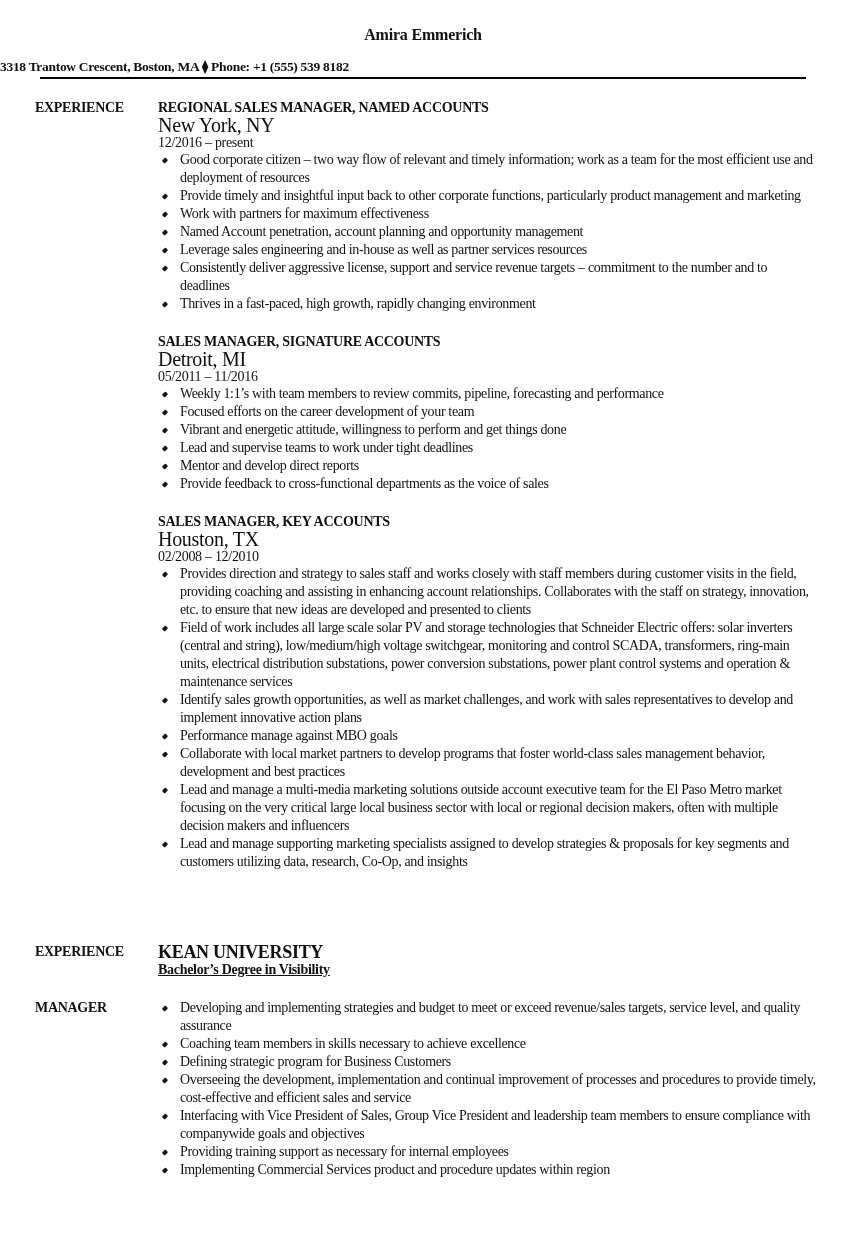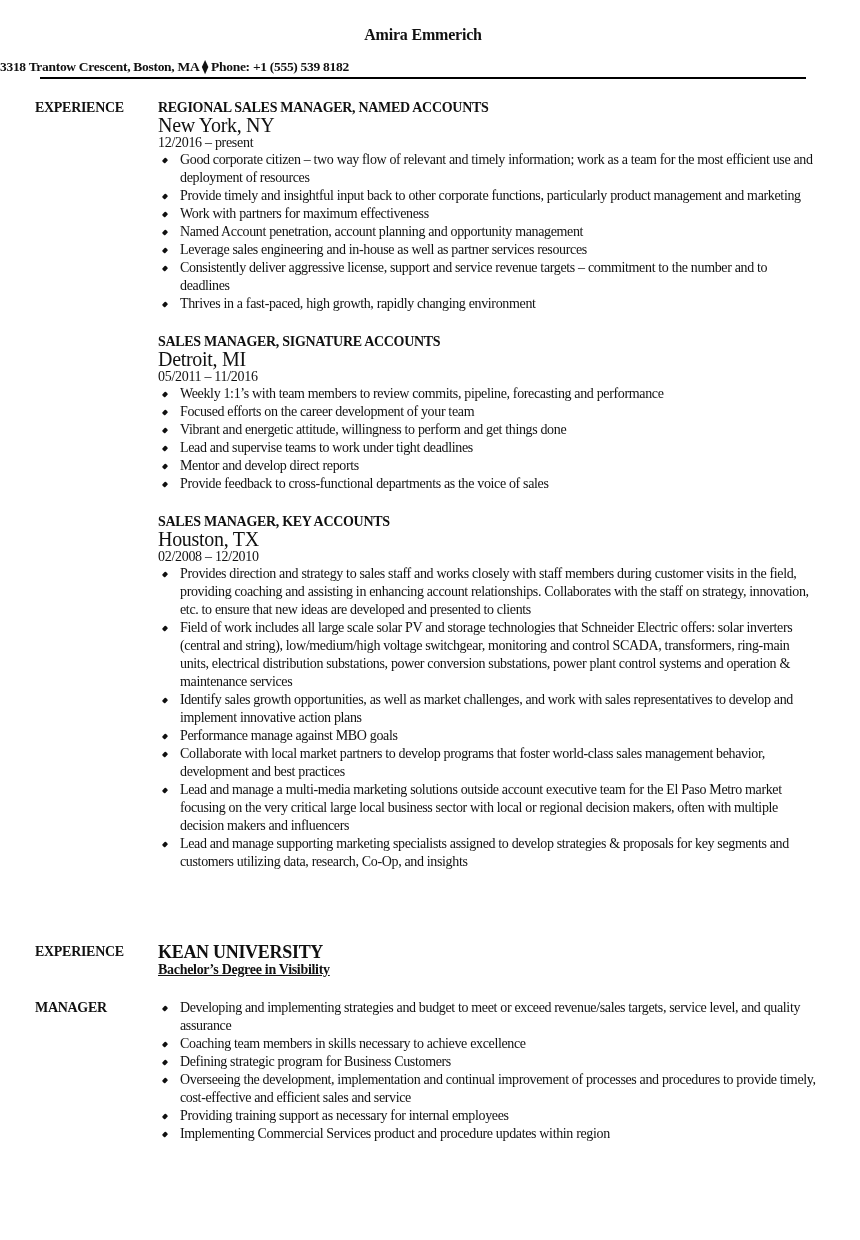--- a/index.html
+++ b/index.html
@@ -112,18 +112,19 @@
   </div>
 
   <div class="section" style="top:999px;">
     <div class="section-label">MANAGER</div>
     <div class="content">
       <ul class="bullets">
         <li><span class="dot"></span><span>Developing and implementing strategies and budget to meet or exceed revenue/sales targets, service level, and quality assurance</span></li>
         <li><span class="dot"></span><span>Coaching team members in skills necessary to achieve excellence</span></li>
         <li><span class="dot"></span><span>Defining strategic program for Business Customers</span></li>
         <li><span class="dot"></span><span>Overseeing the development, implementation and continual improvement of processes and procedures to provide timely, cost-effective and efficient sales and service</span></li>
+        <li><span class="dot"></span><span>Interfacing with Vice President of Sales, Group Vice President and leadership team members to ensure compliance with companywide goals and objectives</span></li>
         <li><span class="dot"></span><span>Providing training support as necessary for internal employees</span></li>
         <li><span class="dot"></span><span>Implementing Commercial Services product and procedure updates within region</span></li>
       </ul>
     </div>
   </div>
 </div>
 
 </body></html>

